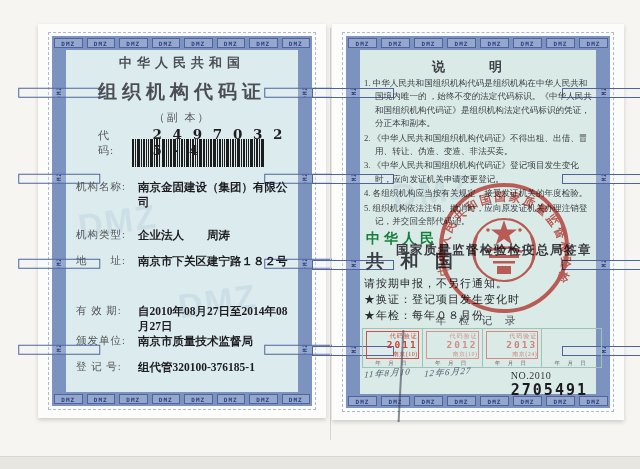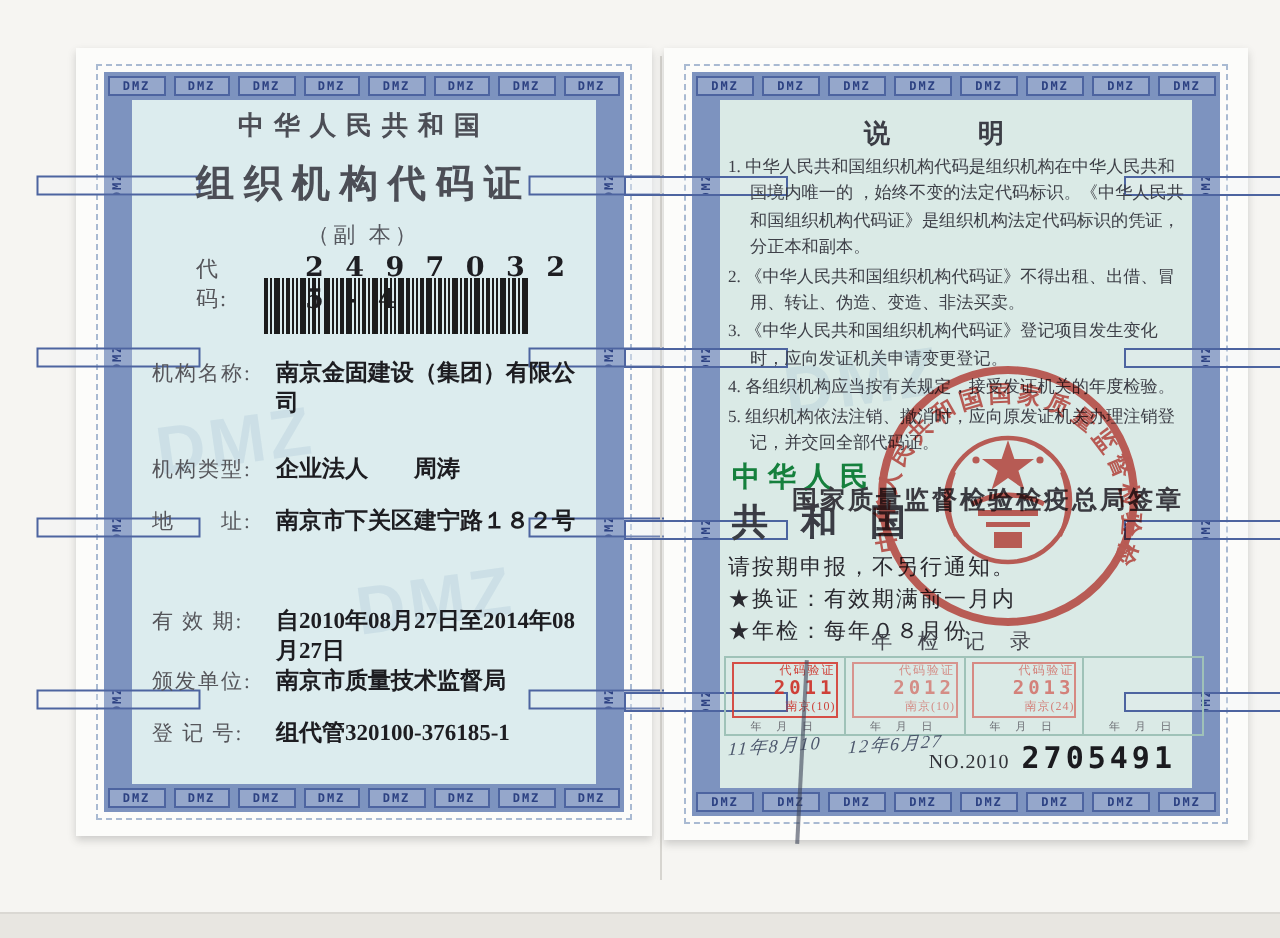--- a/index.html
+++ b/index.html
@@ -71,21 +71,21 @@
   .stamp .s2{font-size:9.5px;font-weight:700;letter-spacing:2px;display:block;margin-top:1px;font-family:"DejaVu Sans Mono",monospace;}
   .stamp .s3{font-size:6px;letter-spacing:.5px;display:block;margin-top:1px;}
   .stamp.faded{opacity:.55;}
   .stamp.faded2{opacity:.62;}
   .daterow{position:absolute;bottom:0;left:0;right:0;text-align:center;font-size:5.5px;color:#6d6f75;letter-spacing:3px;}
   .hand{position:absolute;font-style:italic;color:#343e58;font-size:9px;transform:rotate(-4deg) skewX(-8deg);
      letter-spacing:1px;white-space:nowrap;opacity:.85;}
   #hand1{top:315px;left:2px;}
   #hand2{top:314px;left:62px;}
   #penstroke{position:absolute;top:278px;left:38px;width:1.5px;height:92px;background:#3c4257;opacity:.6;transform:rotate(3deg);}
-  #serial{position:absolute;top:318px;right:6px;display:flex;align-items:baseline;}
+  #serial{position:absolute;top:318px;right:6px;display:flex;align-items:baseline;flex-direction:column;}
   #serial .pfx{font-size:10px;color:#33343a;letter-spacing:.5px;}
   #serial .num{font-size:15px;font-weight:700;color:#1b1b1f;letter-spacing:2px;margin-left:6px;font-family:"DejaVu Sans Mono",monospace;}
 
   
   #seal{position:absolute;left:96px;top:148px;width:152px;height:152px;opacity:.82;mix-blend-mode:multiply;z-index:5;}
 </style>
 </head>
 <body>
 
 <div id="stage">
@@ -270,21 +270,21 @@
           <p class="note">3. 《中华人民共和国组织机构代码证》登记项目发生变化时，应向发证机关申请变更登记。</p>
           <p class="note">4. 各组织机构应当按有关规定，接受发证机关的年度检验。</p>
           <p class="note">5. 组织机构依法注销、撤消时，应向原发证机关办理注销登记，并交回全部代码证。</p>
         </div>
 
         <div id="issuer1">中华人民</div>
         <div id="issuer2">共 和 国</div>
         <div id="issuer-right">国家质量监督检验检疫总局签章</div>
 
         <div class="notice" id="notice0">请按期申报，不另行通知。</div>
-        <div class="notice" id="notice1">★换证：有效期满前一月内</div>
+        <div class="notice" id="notice1">★换证：登记项目发生变化时</div>
         <div class="notice" id="notice2">★年检：每年０８月份</div>
 
         <div id="annual-heading">年 检 记 录</div>
 
         <div id="annual-table">
           <div class="acell">
             <div class="stamp">
               <span class="s1">代码验证</span>
               <span class="s2">2011</span>
               <span class="s3">南京(10)</span>

